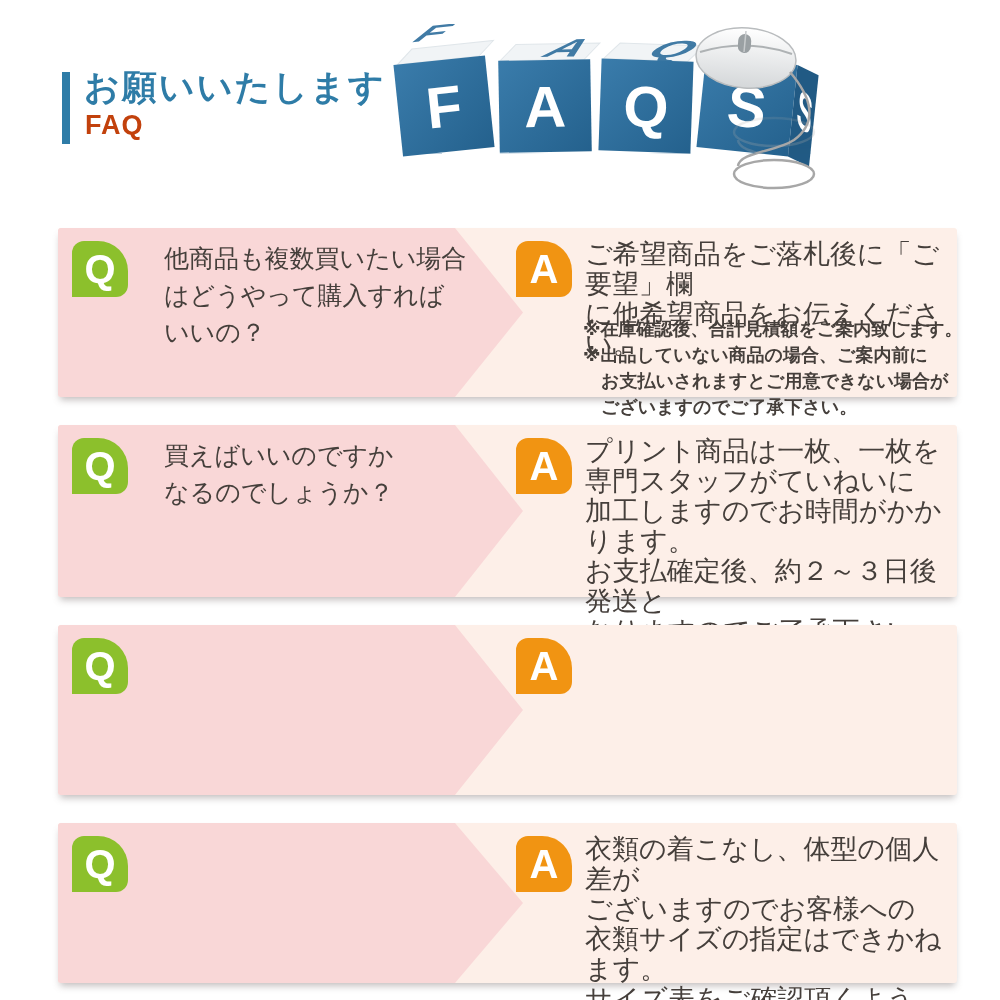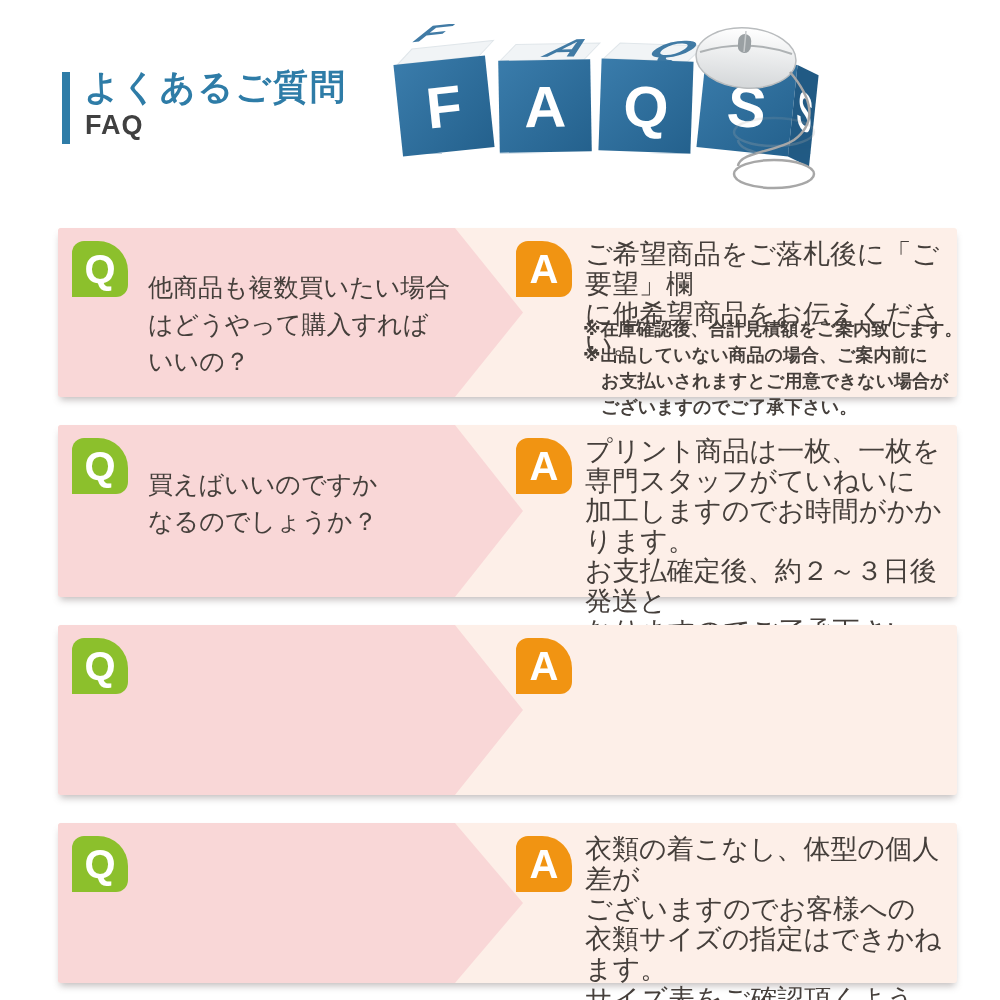--- a/index.html
+++ b/index.html
@@ -7,21 +7,21 @@
     width:1000px;height:1000px;background:#ffffff;
     font-family:"Liberation Sans","DejaVu Sans",sans-serif;
     color:#453f3b;position:relative;overflow:hidden;
   }
   .page{position:absolute;inset:0;}
 
   
   .header{position:absolute;left:0;top:0;width:1000px;height:230px;}
   .title-bar{position:absolute;left:62px;top:72px;width:8px;height:72px;background:#2e7ca7;}
   .title-jp{position:absolute;left:84px;top:64px;font-size:35px;font-weight:bold;color:#2e7ca7;letter-spacing:2px;}
-  .title-en{position:absolute;left:85px;top:110px;font-size:27px;font-weight:bold;color:#404040;letter-spacing:1px;}
+  .title-en{position:absolute;left:85px;top:110px;font-size:27px;font-weight:bold;color:#c2410c;letter-spacing:1px;}
   .blocks-art{position:absolute;left:388px;top:24px;width:432px;height:232px;}
 
   
   .faq-list{position:absolute;left:58px;top:228px;width:899px;}
   .band{
     position:relative;width:899px;background:#fdefe8;border-radius:3px;
     box-shadow:0 5px 7px -2px rgba(125,112,112,.45);
     margin-bottom:28px;
   }
   .band .q-zone{
@@ -31,22 +31,22 @@
   }
   .badge{
     position:absolute;width:56px;height:56px;top:13px;
     display:flex;align-items:center;justify-content:center;
     color:#ffffff;font-size:40px;font-weight:bold;
     border-radius:12px 30px 12px 0;
   }
   .q-badge{left:14px;background:#8cc02c;}
   .a-badge{left:458px;background:#f19412;}
   .q-text{
-    position:absolute;left:90px;top:12px;width:360px;
-    font-size:25px;line-height:37px;white-space:pre-line;margin-top:29px;
+    position:absolute;left:106px;top:12px;width:360px;
+    font-size:25px;line-height:37px;white-space:pre-line;
   }
   .a-text{
     position:absolute;left:527px;top:11px;width:370px;
     font-size:27px;line-height:30px;white-space:pre-line;
   }
   .a-note{
     position:absolute;left:525px;width:380px;
     font-size:18px;line-height:26px;white-space:pre-line;
   }
   .band-1{height:169px;}
@@ -58,21 +58,21 @@
   
   .cube-letter{font-family:"Liberation Sans","DejaVu Sans",sans-serif;font-weight:bold;}
 </style>
 </head>
 <body>
 
 <div class="page">
 
   <div class="header">
     <div class="title-bar"></div>
-    <div class="title-jp">よくあるご質問</div>
+    <div class="title-jp">お願いいたします</div>
     <div class="title-en">FAQ</div>
 
     <svg class="blocks-art" viewBox="0 0 432 232" xmlns="http://www.w3.org/2000/svg">
       <defs>
         <linearGradient id="cubeGrad" x1="0" y1="0" x2="1" y2="1">
           <stop offset="0" stop-color="#3a7cab"></stop>
           <stop offset="1" stop-color="#24618d"></stop>
         </linearGradient>
         <linearGradient id="mouseGrad" x1="0" y1="0" x2="0" y2="1">
           <stop offset="0" stop-color="#ffffff"></stop>

